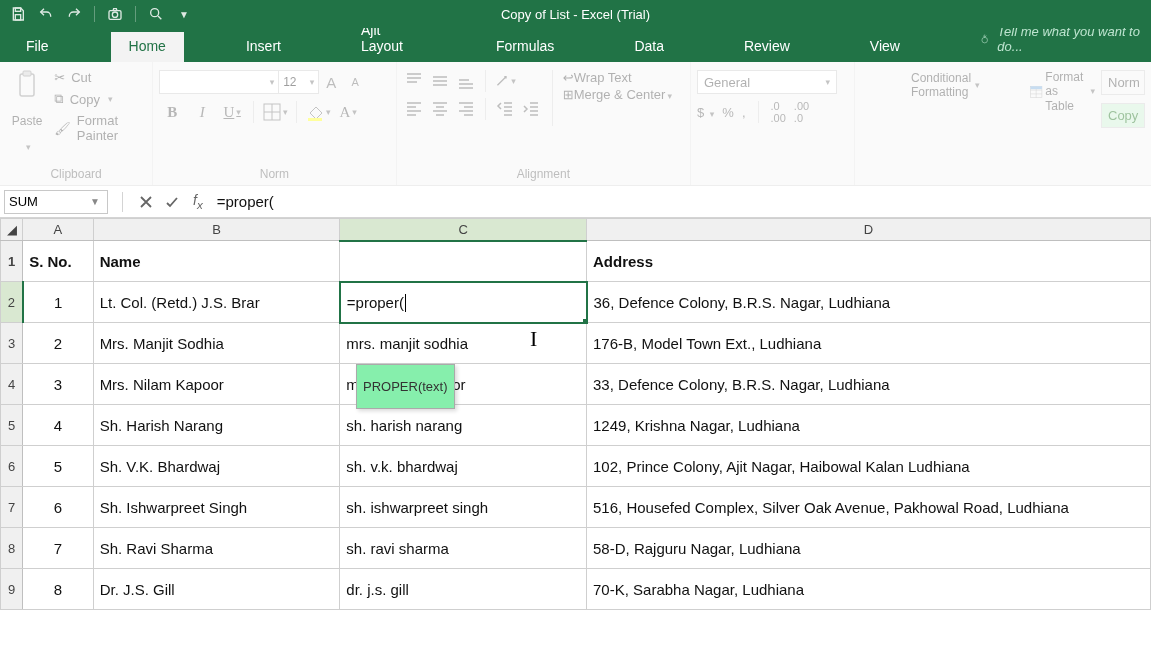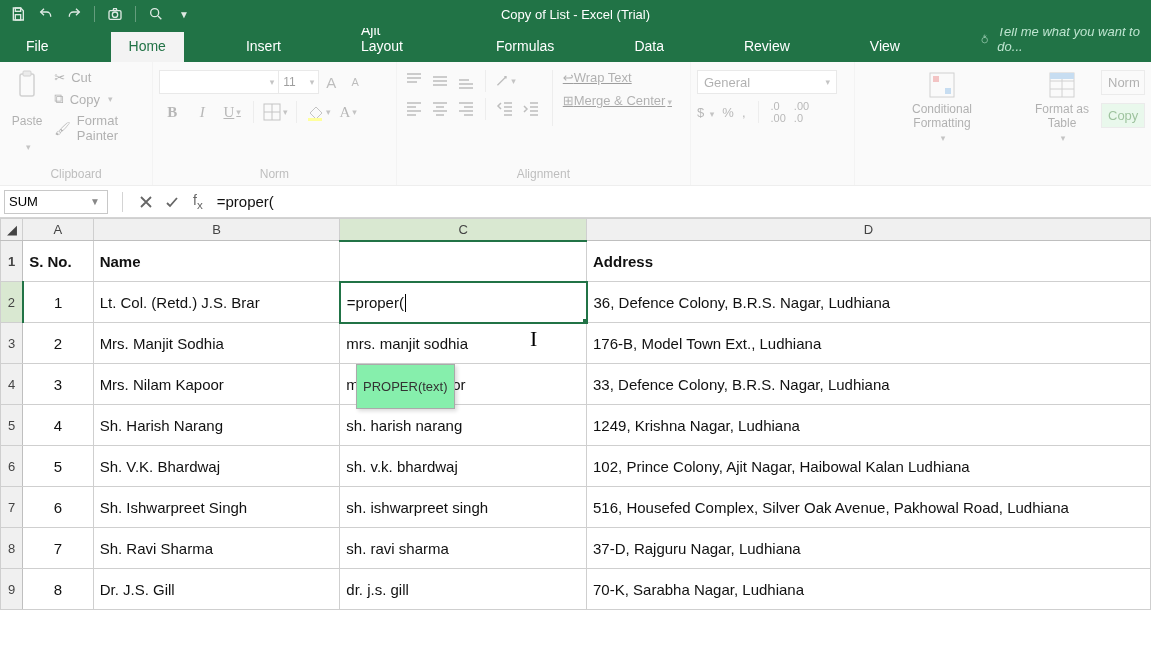--- a/index.html
+++ b/index.html
@@ -42,41 +42,41 @@
   .fbtn.B { font-weight:bold;}
   .fbtn.I { font-style:italic;}
   .fbtn.U { text-decoration:underline;}
   .v-sep { width:1px; height:22px; background:#d0d0d0; margin:0 4px;}
   
   .align-box { display:flex; flex-direction:column; gap:6px; padding-top:4px;}
   .align-row { display:flex; gap:4px; align-items:center;}
   .align-row .abtn { width:22px; height:22px; display:flex; align-items:center; justify-content:center; color:#555;}
   .abtn svg { width:18px; height:18px; stroke:#555; stroke-width:1.5; fill:none;}
   
-  .wrap-merge { display:flex; flex-direction:column; gap:8px; padding-top:4px; justify-content:center;text-decoration:underline;}
+  .wrap-merge { display:flex; flex-direction:column; gap:2px; padding-top:4px; justify-content:center;}
   .wrap-merge .sm { font-size:13px; color:#333; gap:8px;}
   
   .num-box { display:flex; flex-direction:column; gap:6px; padding-top:4px;}
   .num-combo { width:140px; height:24px; border:1px solid #c8c8c8; background:#fff; font-size:13px; padding:0 6px; display:flex; align-items:center; justify-content:space-between; color:#333;}
   .num-row { display:flex; gap:8px; align-items:center; color:#444; font-size:13px;}
   
-  .style-btn { display:flex; flex-direction:column; align-items:center; justify-content:flex-start; padding-top:4px; font-size:12px; color:#333; gap:2px; width:66px; text-align:center; line-height:1.2;margin-left:48px;}
+  .style-btn { display:flex; flex-direction:row; align-items:center; justify-content:flex-start; padding-top:4px; font-size:12px; color:#333; gap:2px; width:66px; text-align:left; line-height:1.2;margin-left:48px;}
   .style-btn svg { width:30px; height:30px; }
   .partial-col { display:flex; flex-direction:column; gap:8px; padding-top:4px; font-size:13px; color:#333;}
 
   .faded { opacity:0.38; pointer-events:none;}
 
   
   .formula-bar { height:32px; border-bottom:1px solid #d4d4d4; display:flex; align-items:center; background:#fff;}
   .name-box { width:104px; height:24px; border:1px solid #c8c8c8; margin-left:4px; background:#fff; display:flex; align-items:center; justify-content:space-between; padding:0 4px; font-size:13px;}
   .name-box .nbdrop { width:16px; height:16px; display:flex; align-items:center; justify-content:center; color:#888; font-size:10px;}
   .fb-sep { width:1px; height:20px; background:#d4d4d4; margin:0 10px 0 14px;}
   .fb-btn { width:26px; height:24px; display:flex; align-items:center; justify-content:center; color:#666;}
   .fb-btn svg { width:14px; height:14px; }
-  .fx { font-size:14px; color:#666; margin:0 8px;}
+  .fx { font-style:italic; font-size:14px; color:#666; margin:0 8px;}
   .formula-input { flex:1; height:24px; border:none; outline:none; font-size:15px; color:#111; padding-left:6px;}
 
   
   .grid-wrap { position:relative; }
   table.xl { border-collapse:collapse; width:100%; table-layout:fixed;}
   table.xl th, table.xl td { border:1px solid #cfcfcf; font-size:15px; color:#111; height:41px; padding:0 6px; text-align:left; vertical-align:middle; overflow:hidden; white-space:nowrap;}
   table.xl th { background:#f0f0f0; font-weight:normal; text-align:center; color:#444; height:22px; font-size:13px; border-bottom-color:#bfbfbf;}
   table.xl .rowhdr { background:#f0f0f0; text-align:center; color:#444; width:22px; font-size:13px; border-right-color:#bfbfbf;}
   table.xl .col-A { width:70px; text-align:center;}
   table.xl .col-B { width:245px;}
@@ -191,21 +191,21 @@
 
   <div class="group" style="width:268px;">
     <div class="group-body">
       <div class="font-box">
         <div class="font-row">
           <div class="font-combo">
               <span></span>
               <span class="drop-arrow">▾</span>
             </div>
           <div class="size-combo">
-              <span>11</span>
+              <span>12</span>
               <span class="drop-arrow">▾</span>
             </div>
           <div class="mini-btn" style="font-size:15px;">A</div>
           <div class="mini-btn" style="font-size:11px;">A</div>
         </div>
         <div class="font-btn-row">
           <div class="fbtn B">B</div>
           <div class="fbtn I">I</div>
           <div class="fbtn U">U<span class="drop-arrow">▾</span></div>
           <div class="v-sep"></div>
@@ -439,21 +439,21 @@
           <td class="col-A" style="text-align: center;">6</td>
           <td class="col-B">Sh. Ishwarpreet Singh</td>
           <td class="col-C">sh. ishwarpreet singh</td>
           <td class="col-D">516, Housefed Complex, Silver Oak Avenue, Pakhowal Road, Ludhiana</td>
         </tr>
         <tr>
           <td class="rowhdr">8</td>
           <td class="col-A" style="text-align: center;">7</td>
           <td class="col-B">Sh. Ravi Sharma</td>
           <td class="col-C">sh. ravi sharma</td>
-          <td class="col-D">37-D, Rajguru Nagar, Ludhiana</td>
+          <td class="col-D">58-D, Rajguru Nagar, Ludhiana</td>
         </tr>
         <tr>
           <td class="rowhdr">9</td>
           <td class="col-A" style="text-align: center;">8</td>
           <td class="col-B">Dr. J.S. Gill</td>
           <td class="col-C">dr. j.s. gill</td>
           <td class="col-D">70-K, Sarabha Nagar, Ludhiana</td>
         </tr>
       </tbody>
 </table>

